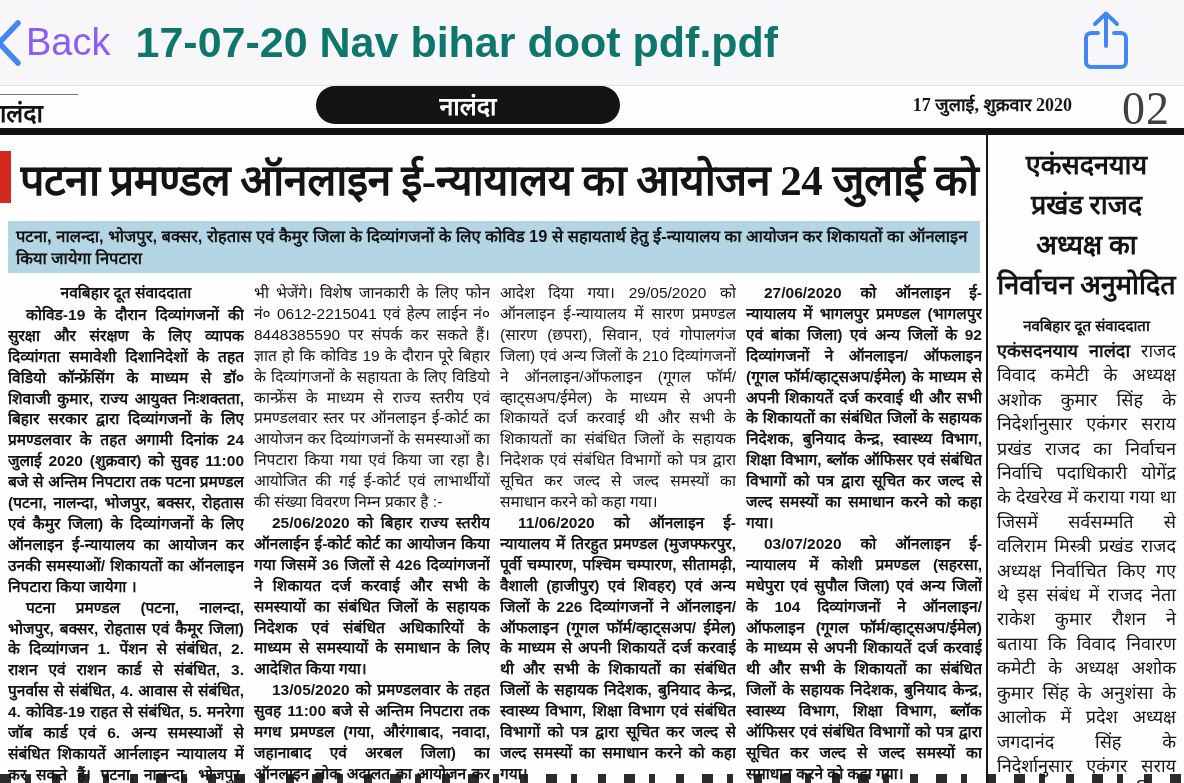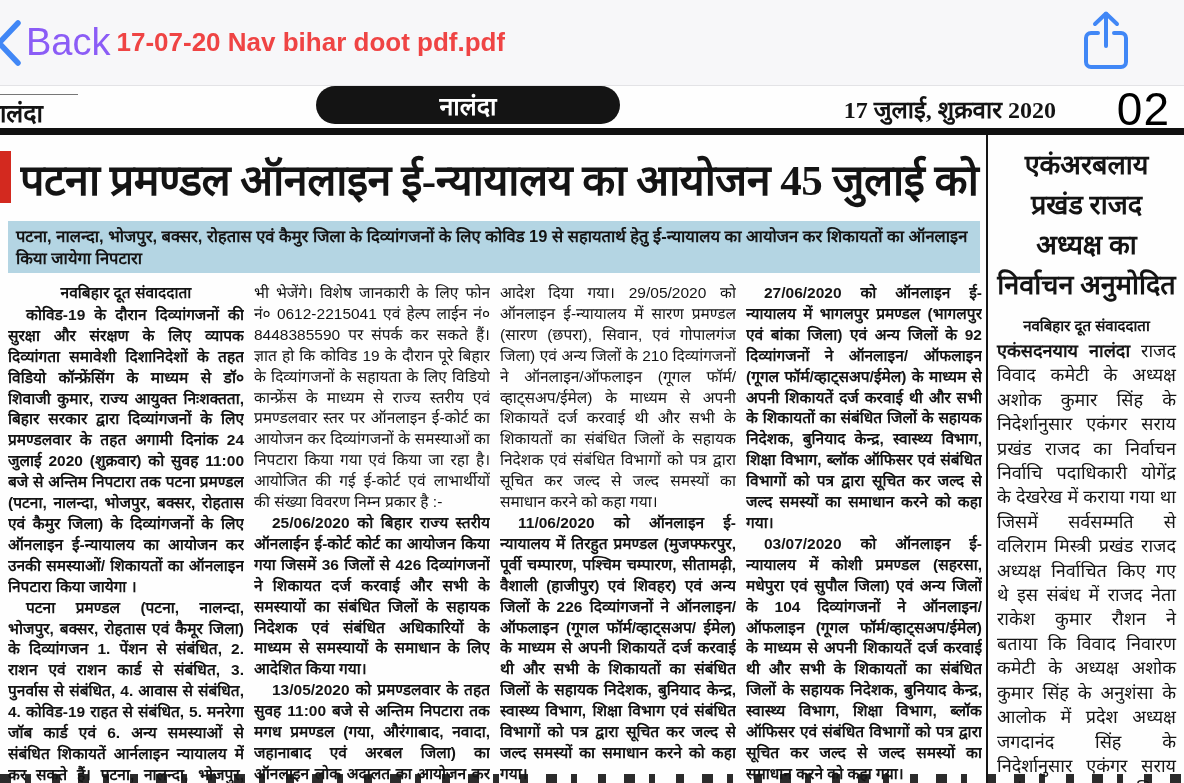--- a/index.html
+++ b/index.html
@@ -5,38 +5,38 @@
   * { margin:0; padding:0; box-sizing:border-box; }
   html,body { width:1184px; height:783px; overflow:hidden; background:#fff;
     font-family:"Liberation Sans","DejaVu Sans",sans-serif; }
 
   
   .navbar { position:relative; height:86px; background:#f7f7f9;
     border-bottom:1px solid #e3e3e6; display:flex; align-items:center; }
   .back-btn { display:flex; align-items:center; color:#4187F6; cursor:pointer; margin-left:-6px; }
   .back-chevron { width:30px; height:46px; }
   .back-label { font-size:38px; color:#8b5cf6; margin-left:2px; }
-  .nav-title { font-size:26px; font-weight:700; color:#ef4444; margin-left:6px;
+  .nav-title { font-size:43px; font-weight:700; color:#0f766e; margin-left:25px;
     white-space:nowrap; overflow:hidden; max-width:820px; }
   .share-btn { position:absolute; right:52px; top:10px; width:52px; height:62px; cursor:pointer; }
 
   
   .pdf-page { position:relative; width:1184px; height:697px; background:#fefefe; color:#141414; }
 
   .masthead { position:relative; height:42px; }
   .mast-left { position:absolute; left:0; top:8px; width:78px; overflow:hidden;
     font-weight:700; font-size:25px; border-top:1px solid #777; }
   .mast-left span { display:inline-block; margin-left:-14px; }
   .mast-pill { position:absolute; left:316px; top:0; width:304px; height:38px; background:#141414;
     border-radius:19px; color:#fff; font-weight:700; font-size:25px;
     display:flex; align-items:center; justify-content:center; }
-  .mast-date { position:absolute; right:128px; top:6px; font-weight:700; font-size:24px;
+  .mast-date { position:absolute; right:112px; top:6px; font-weight:700; font-size:18px;
     font-family:"Liberation Serif","DejaVu Serif",serif; }
   .mast-page-no { position:absolute; right:14px; top:-4px; font-size:46px; font-weight:300;
-    color:#000000; letter-spacing:1px; }
+    color:#404040; letter-spacing:1px;font-family:Liberation Serif, serif; }
   .thick-rule { height:7px; background:#111; width:100%; }
 
   .content-row { display:flex; height:648px; }
   .main-zone { width:986px; position:relative; padding-left:0; }
 
   .headline-zone { position:relative; height:80px; padding:14px 0 0 20px; }
   .red-bar { position:absolute; left:0; top:16px; width:11px; height:52px; background:#D3291F; }
   .main-headline { font-size:43px; font-weight:700; white-space:nowrap; overflow:hidden;
     font-family:"Liberation Serif","DejaVu Serif",serif; letter-spacing:-0.5px; }
 
@@ -89,21 +89,21 @@
     <div class="mast-date">17 जुलाई, शुक्रवार 2020</div>
     <div class="mast-page-no">02</div>
   </div>
   <div class="thick-rule"></div>
 
   <div class="content-row">
 
     <div class="main-zone">
       <div class="headline-zone">
         <div class="red-bar"></div>
-        <div class="main-headline">पटना प्रमण्डल ऑनलाइन ई-न्यायालय का आयोजन 45 जुलाई को</div>
+        <div class="main-headline">पटना प्रमण्डल ऑनलाइन ई-न्यायालय का आयोजन 24 जुलाई को</div>
       </div>
       <div class="subhead-strip">पटना, नालन्दा, भोजपुर, बक्सर, रोहतास एवं कैमुर जिला के दिव्यांगजनों के लिए  कोविड 19 से  सहायतार्थ हेतु ई-न्यायालय का आयोजन कर शिकायतों का ऑनलाइन किया जायेगा निपटारा</div>
 
       <div class="columns">
         <div class="col">
           <div class="col-byline">नवबिहार दूत संवाददाता</div>
           <p class="indent">कोविड-19 के दौरान दिव्यांगजनों की सुरक्षा और संरक्षण के लिए व्यापक दिव्यांगता समावेशी दिशानिदेशों के तहत विडियो कॉन्फ्रेंसिंग के माध्यम से डॉ० शिवाजी कुमार, राज्य आयुक्त निःशक्तता, बिहार सरकार द्वारा दिव्यांगजनों के लिए प्रमण्डलवार के तहत अगामी दिनांक 24 जुलाई 2020 (शुक्रवार) को सुवह 11:00 बजे से अन्तिम निपटारा तक पटना प्रमण्डल (पटना, नालन्दा, भोजपुर, बक्सर, रोहतास एवं कैमुर जिला) के दिव्यांगजनों के लिए ऑनलाइन ई-न्यायालय का आयोजन कर उनकी समस्याओं/ शिकायतों का ऑनलाइन निपटारा किया जायेगा ।</p>
           <p class="indent">पटना प्रमण्डल (पटना, नालन्दा, भोजपुर, बक्सर, रोहतास एवं कैमूर जिला) के दिव्यांगजन 1. पेंशन से संबंधित, 2. राशन एवं राशन कार्ड से संबंधित, 3. पुनर्वास से संबंधित, 4. आवास से संबंधित, 4. कोविड-19 राहत से संबंधित, 5. मनरेगा जॉब कार्ड एवं 6. अन्य समस्याओं से संबंधित शिकायतें आर्नलाइन न्यायालय में कर सकते हैं। पटना, नालन्दा, भोजपुर, बक्सर, रोहतास एवं कैमूर जिला के दिव्यांगजन अपनी शिकायत ऑनलाइन लिंक https://forms.gle/cBGG2wZGCghkAaWa8 पर करें या अपना हस्तलिखित शिकायत पत्र पूरा पता के साथ, दिव्यांगता प्रमाण पत्र, आधारकार्ड, फोटो, मोबाइल नं०, ईमेल आदि के साथ ईमेल scdisability2008@gmail.com या व्हाट्सअप नं० 9431015499 पर दि० 22 जुलाई 2020 (बुधवार) अपराहण 5:00 बजे तक कर सकते हैं। सभी अपना नाम, पता एवं शिकायत बोलते हुए 30 सेकेण्ड का विडियो बनाकर</p>
         </div>
         <div class="col">
@@ -118,21 +118,21 @@
         </div>
         <div class="col">
           <p class="indent">27/06/2020 को ऑनलाइन ई-न्यायालय में भागलपुर प्रमण्डल (भागलपुर एवं बांका जिला) एवं अन्य जिलों के 92 दिव्यांगजनों ने ऑनलाइन/ ऑफलाइन (गूगल फॉर्म/व्हाट्सअप/ईमेल) के माध्यम से अपनी शिकायतें दर्ज करवाई थी और सभी के शिकायतों का संबंधित जिलों के सहायक निदेशक, बुनियाद केन्द्र, स्वास्थ्य विभाग, शिक्षा विभाग, ब्लॉक ऑफिसर एवं संबंधित विभागों को पत्र द्वारा सूचित कर जल्द से जल्द समस्यों का समाधान करने को कहा गया।</p>
           <p class="indent">03/07/2020 को ऑनलाइन ई-न्यायालय में कोशी प्रमण्डल (सहरसा, मधेपुरा एवं सुपौल जिला) एवं अन्य जिलों के 104 दिव्यांगजनों ने ऑनलाइन/ ऑफलाइन (गूगल फॉर्म/व्हाट्सअप/ईमेल) के माध्यम से अपनी शिकायतें दर्ज करवाई थी और सभी के शिकायतों का संबंधित जिलों के सहायक निदेशक, बुनियाद केन्द्र, स्वास्थ्य विभाग, शिक्षा विभाग, ब्लॉक ऑफिसर एवं संबंधित विभागों को पत्र द्वारा सूचित कर जल्द से जल्द समस्यों का समाधान करने को कहा गया।</p>
 
         </div>
       </div>
     </div>
 
     <div class="sidebar">
-      <div class="sidebar-headline">एकंअरबलाय प्रखंड राजद अध्यक्ष का निर्वाचन अनुमोदित</div>
+      <div class="sidebar-headline">एकंसदनयाय प्रखंड राजद अध्यक्ष का निर्वाचन अनुमोदित</div>
       <div class="sidebar-byline">नवबिहार दूत संवाददाता</div>
       <p class="sidebar-body">
         <b>एकंसदनयाय नालंदा</b>
         <span>राजद विवाद कमेटी के अध्यक्ष अशोक कुमार सिंह के निदेर्शानुसार एकंगर सराय प्रखंड राजद का निर्वाचन निर्वाचि पदाधिकारी योगेंद्र के देखरेख में कराया गया था जिसमें सर्वसम्मति से वलिराम मिस्त्री प्रखंड राजद अध्यक्ष निर्वाचित किए गए थे इस संबंध में राजद नेता राकेश कुमार रौशन ने बताया कि विवाद निवारण कमेटी के अध्यक्ष अशोक कुमार सिंह के अनुशंसा के आलोक में प्रदेश अध्यक्ष जगदानंद सिंह के निदेर्शानुसार एकंगर सराय प्रखंड राजद अध्यक्ष वलिराम मिस्त्री को निर्वाचन अनुमोदित किया है इनके अनुमोदन पर राजद के वरिष्ठ नेता रामेश्वर पहलवान पंकज यादव सीताराम सिंह चंद्रवंशी योगेंद्र सिंह उर्फ दारा सिंह सीताराम यादव युवा राजद के प्रखंड अध्यक्ष योगेंद्र कुमार उर्फ पुटुस पंचायती राज प्रकोष्ठ के  प्रदेश महासचिव सोभी प्रसाद यादव सीताराम यादव सदनयादव प्रमोद यादव आदि नेताओं ने प्रसन्नता व्यक्त किया है।</span>
       </p>
     </div>
   </div>
 
   <div class="bottom-cutoff"></div>
 </div>

